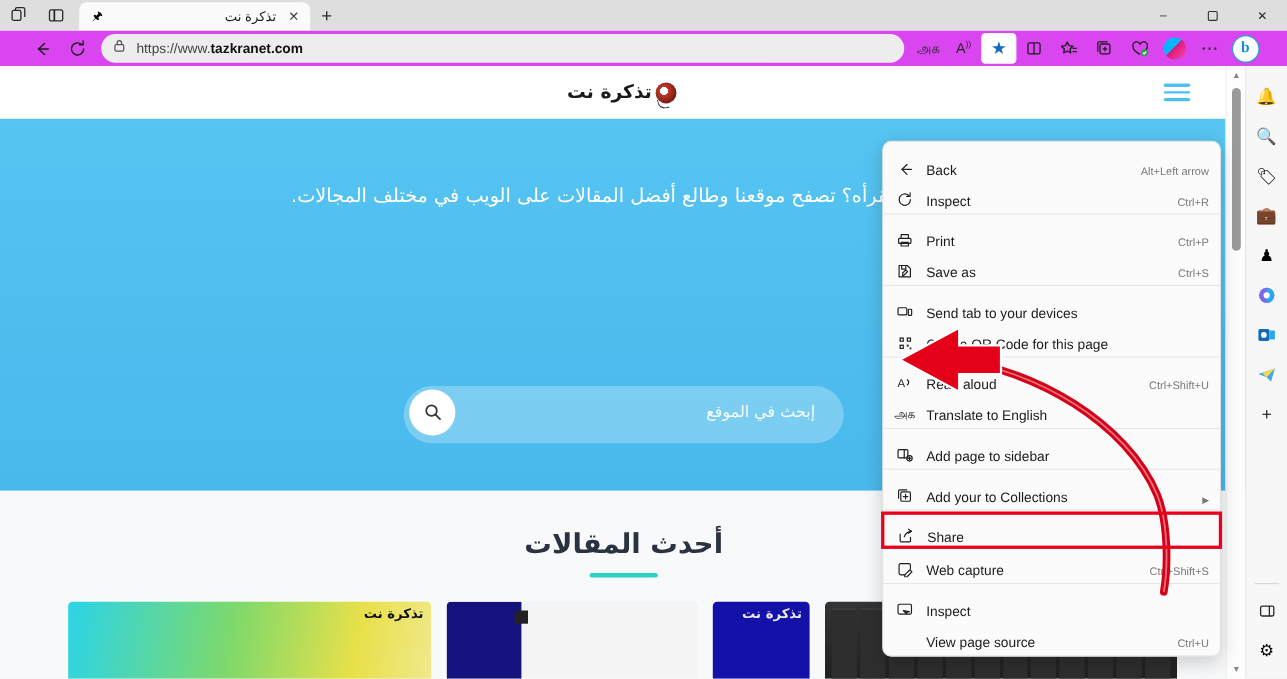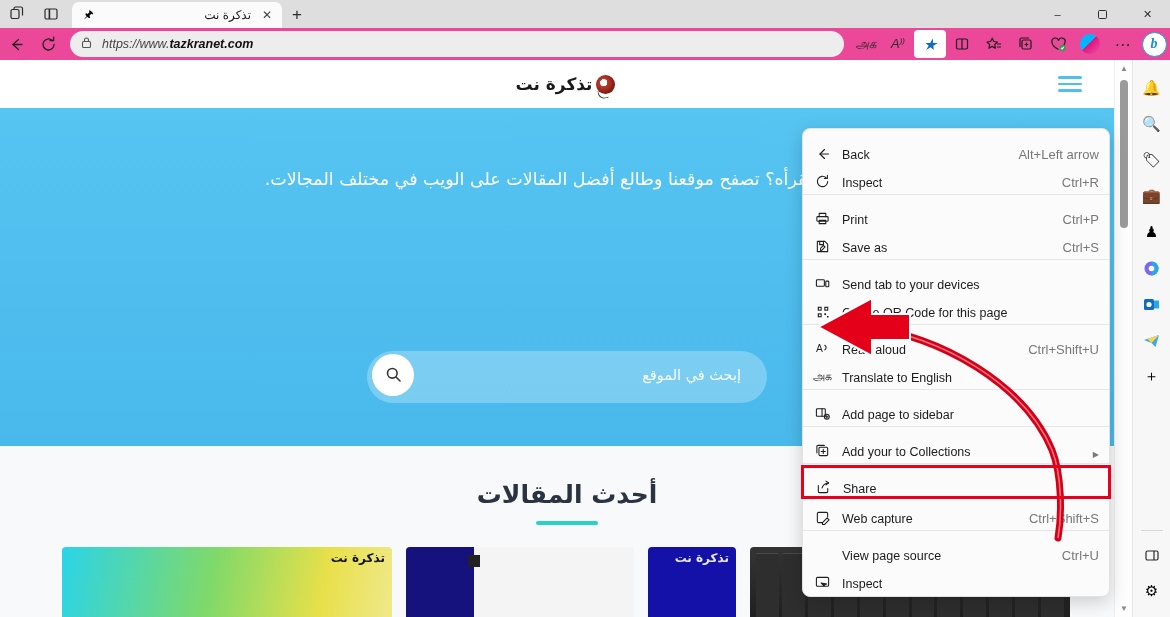--- a/index.html
+++ b/index.html
@@ -47,21 +47,21 @@
   }
   .wincontrols {
     position: absolute; right: 0; top: 0; height: 28px; display: flex;
   }
   .wc { width: 45px; height: 28px; display: flex; align-items: center;
         justify-content: center; color: #2d2d2d; font-size: 11px; }
 
   
   .toolbar {
     position: absolute; top: 28px; left: 0; width: 1170px; height: 32px;
-    background: #ec4899; display: flex; align-items: center; padding: 0 0; font-style: italic;
+    background: #d946ef; display: flex; align-items: center; padding: 0 22px;
   }
   .tbtn {
     width: 32px; height: 28px; border-radius: 4px;
     display: flex; align-items: center; justify-content: center;
     color: #1d1d1d; flex: 0 0 auto;
   }
   .omnibox {
     flex: 1; height: 26px; background: #ededed; border-radius: 13px;
     display: flex; align-items: center; padding: 0 10px; gap: 9px;
     margin: 0 6px; min-width: 0;
@@ -197,21 +197,21 @@
     box-shadow: 0 5px 18px rgba(0,0,0,0.18);
     padding: 5px 0; overflow: visible;
   }
   .mi {
     height: 28px; display: flex; align-items: flex-end;
     padding: 0 10px 0 11px; gap: 11px; position: relative;
   }
   .mi-ico { width: 17px; height: 17px; flex: 0 0 17px; display: flex;
     align-items: center; justify-content: center; color: #1f1f1f; }
   .mi-label { font-size: 12.5px; color: #1b1b1b; flex: 1; white-space: nowrap; }
-  .mi-short { font-size: 13px; color: #787878; white-space: nowrap; }
+  .mi-short { font-size: 10px; color: #787878; white-space: nowrap; }
   .mi-sep { height: 1px; background: #e6e6e6; margin: 4px 0; }
   .mi.noicon .mi-label { margin-left: 28px; }
   .mi.highlight {
     outline: 3px solid #e8001c; outline-offset: 0px;
     margin: 2px 1px; z-index: 5;
   }
 
   
   .anno { position: absolute; top: 120px; left: 790px; width: 330px; height: 440px;
           pointer-events: none; }
@@ -553,32 +553,32 @@
       <span class="mi-ico">
         <svg width="15" height="15" viewBox="0 0 16 16" fill="none" stroke="#1f1f1f" stroke-width="1.15" stroke-linecap="round" stroke-linejoin="round">
           <path d="M13.5 7.5V4A1.5 1.5 0 0 0 12 2.5H4A1.5 1.5 0 0 0 2.5 4v8A1.5 1.5 0 0 0 4 13.5h4"></path>
           <path d="M8 13.5l5-5 2 2-5 5H8z"></path>
         </svg>
       </span>
       <span class="mi-label">Web capture</span>
       <span class="mi-short">Ctrl+Shift+S</span>
     </div>
     <div class="mi-sep"></div>
+    <div class="mi">
+      <span class="mi-ico">
+        <svg width="15" height="15" viewBox="0 0 16 16" fill="none" stroke="#1f1f1f" stroke-width="1.15" stroke-linecap="round" stroke-linejoin="round">
+          <rect x="1.5" y="2.5" width="13" height="9.5" rx="1.2"></rect>
+          <path d="M6.5 8.5l3 3.2 1.1-1.6 1.9-.4z" fill="#1f1f1f"></path>
+        </svg>
+      </span>
+      <span class="mi-label">Inspect</span>
+    </div>
     <div class="mi noicon">
       <span class="mi-label">View page source</span>
       <span class="mi-short">Ctrl+U</span>
-    </div>
-    <div class="mi">
-      <span class="mi-ico">
-        <svg width="15" height="15" viewBox="0 0 16 16" fill="none" stroke="#1f1f1f" stroke-width="1.15" stroke-linecap="round" stroke-linejoin="round">
-          <rect x="1.5" y="2.5" width="13" height="9.5" rx="1.2"></rect>
-          <path d="M6.5 8.5l3 3.2 1.1-1.6 1.9-.4z" fill="#1f1f1f"></path>
-        </svg>
-      </span>
-      <span class="mi-label">Inspect</span>
     </div>
   </div>
 
 <svg class="anno" viewBox="0 0 330 440">
   <path d="M75 207 C 150 215, 235 265, 262 330 C 272 355, 272 395, 268 418" stroke="#d40018" stroke-width="7" fill="none" stroke-linecap="round"></path>
   <path d="M75 207 C 150 215, 235 265, 262 330 C 272 355, 272 395, 268 418" stroke="#fff" stroke-width="1.6" fill="none" opacity="0.45"></path>
   <polygon points="28,207 82,178 82,194 120,194 120,220 82,220 82,236" fill="#e30018" stroke="#fff" stroke-width="2"></polygon>
 </svg>
 
 </body></html>

